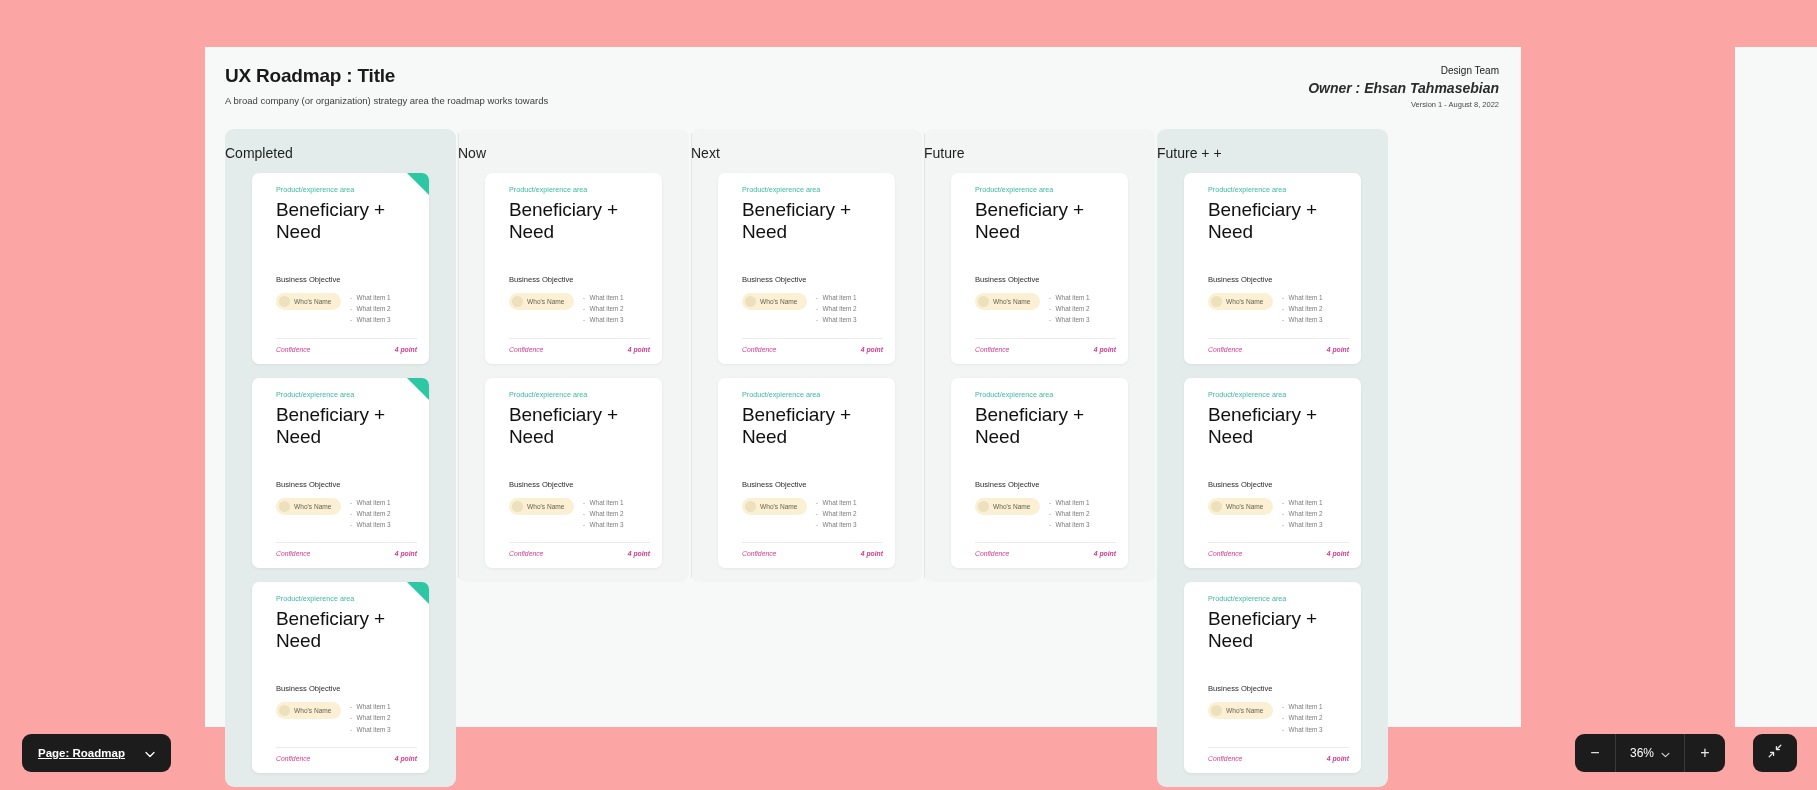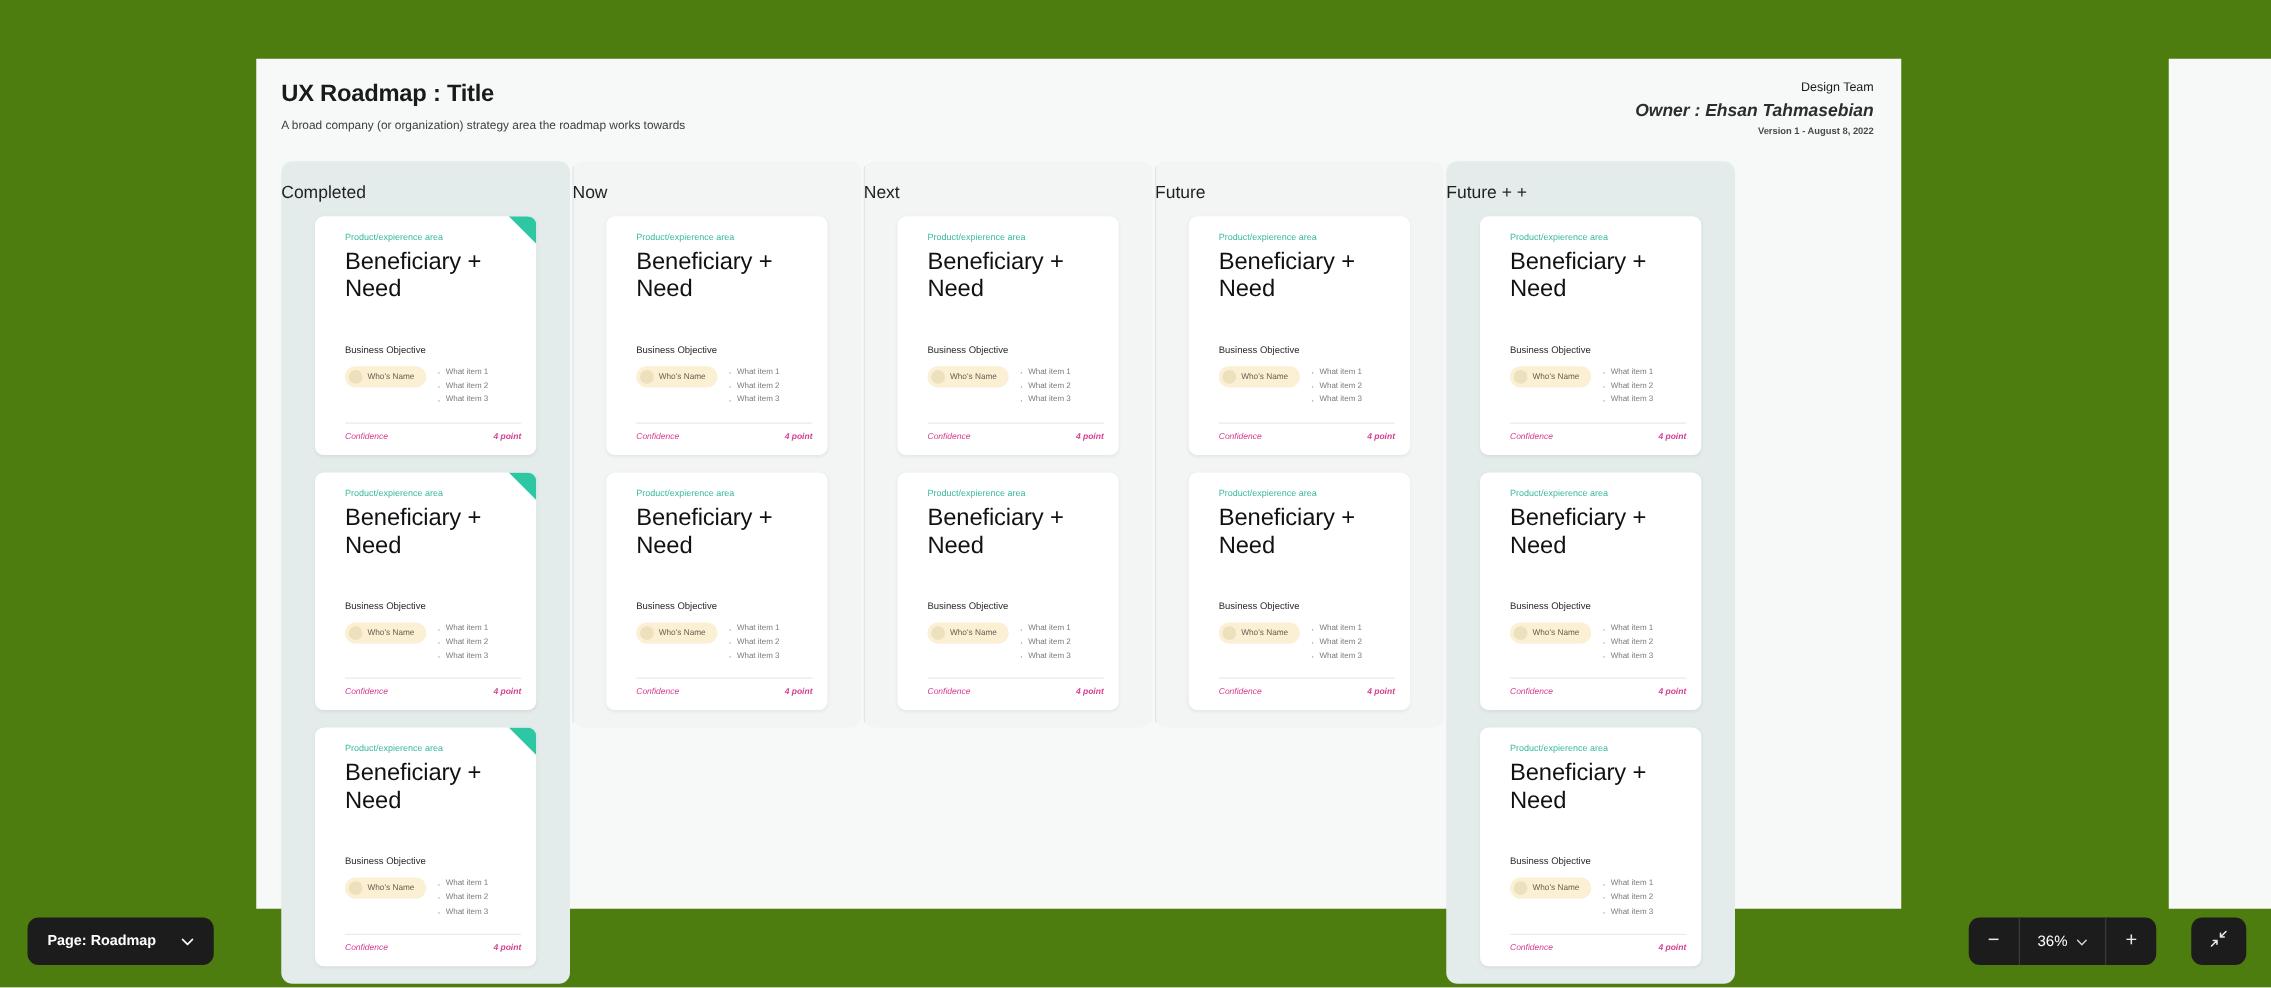--- a/index.html
+++ b/index.html
@@ -3,21 +3,21 @@
 <meta charset="utf-8">
 <style>
   * { box-sizing: border-box; margin: 0; padding: 0; }
   html, body {
     width: 1817px; height: 790px;
     background: #e5e5e5;
     font-family: "Liberation Sans", sans-serif;
     overflow: hidden;
   }
 
-  #app { position: relative; width: 1817px; height: 790px; background: #4d7c0f; }
+  #app { position: relative; width: 1817px; height: 790px; background: #fca5a5; }
 
   
   .sheet {
     position: absolute;
     background: #f7f8f8;
     top: 47px;
   }
   #sheet-main { left: 205px; width: 1316px; height: 680px; }
   #sheet-secondary { left: 1735px; width: 120px; height: 680px; }
 
@@ -30,21 +30,21 @@
     font-size: 19px; font-weight: bold; color: #1a1a1a; letter-spacing: -0.2px;
   }
   .page-subtitle {
     font-size: 9.5px; color: #3d3d3d; margin-top: 8px;
   }
   .meta-block {
     position: absolute; right: 22px; top: 18px; text-align: right;
   }
   .meta-team { font-size: 10px; font-weight: normal; color: #1a1a1a; }
   .meta-owner { font-size: 14px; font-style: italic; color: #2d2d2d; margin-top: 4px; font-weight: bold; }
-  .meta-version { font-size: 7.5px; color: #4a4a4a; margin-top: 4px; font-weight: bold; }
+  .meta-version { font-size: 7.5px; color: #4a4a4a; margin-top: 4px; }
 
   
   #board {
     position: absolute; left: 20px; top: 82px;
     display: flex; gap: 2px; align-items: flex-start;
   }
   .column {
     width: 231px;
     border-radius: 9px;
     padding: 0 0 14px 0;
@@ -125,20 +125,21 @@
   }
 
   
   .pill-bar {
     position: absolute; background: #1c1c1c; border-radius: 9px;
     display: flex; align-items: center; color: #fff;
   }
   #page-selector {
     left: 22px; bottom: 18px; height: 38px; padding: 0 16px; gap: 20px;
     cursor: pointer;
+    text-decoration: underline;
   }
   #page-selector .label { font-size: 11.5px; font-weight: bold; }
 
   #zoom-control {
     right: 92px; bottom: 18px; height: 38px;
   }
   .zoom-btn {
     width: 40px; height: 38px; display: flex; align-items: center;
     justify-content: center; cursor: pointer; font-size: 16px; color: #e8e8e8;
   }

